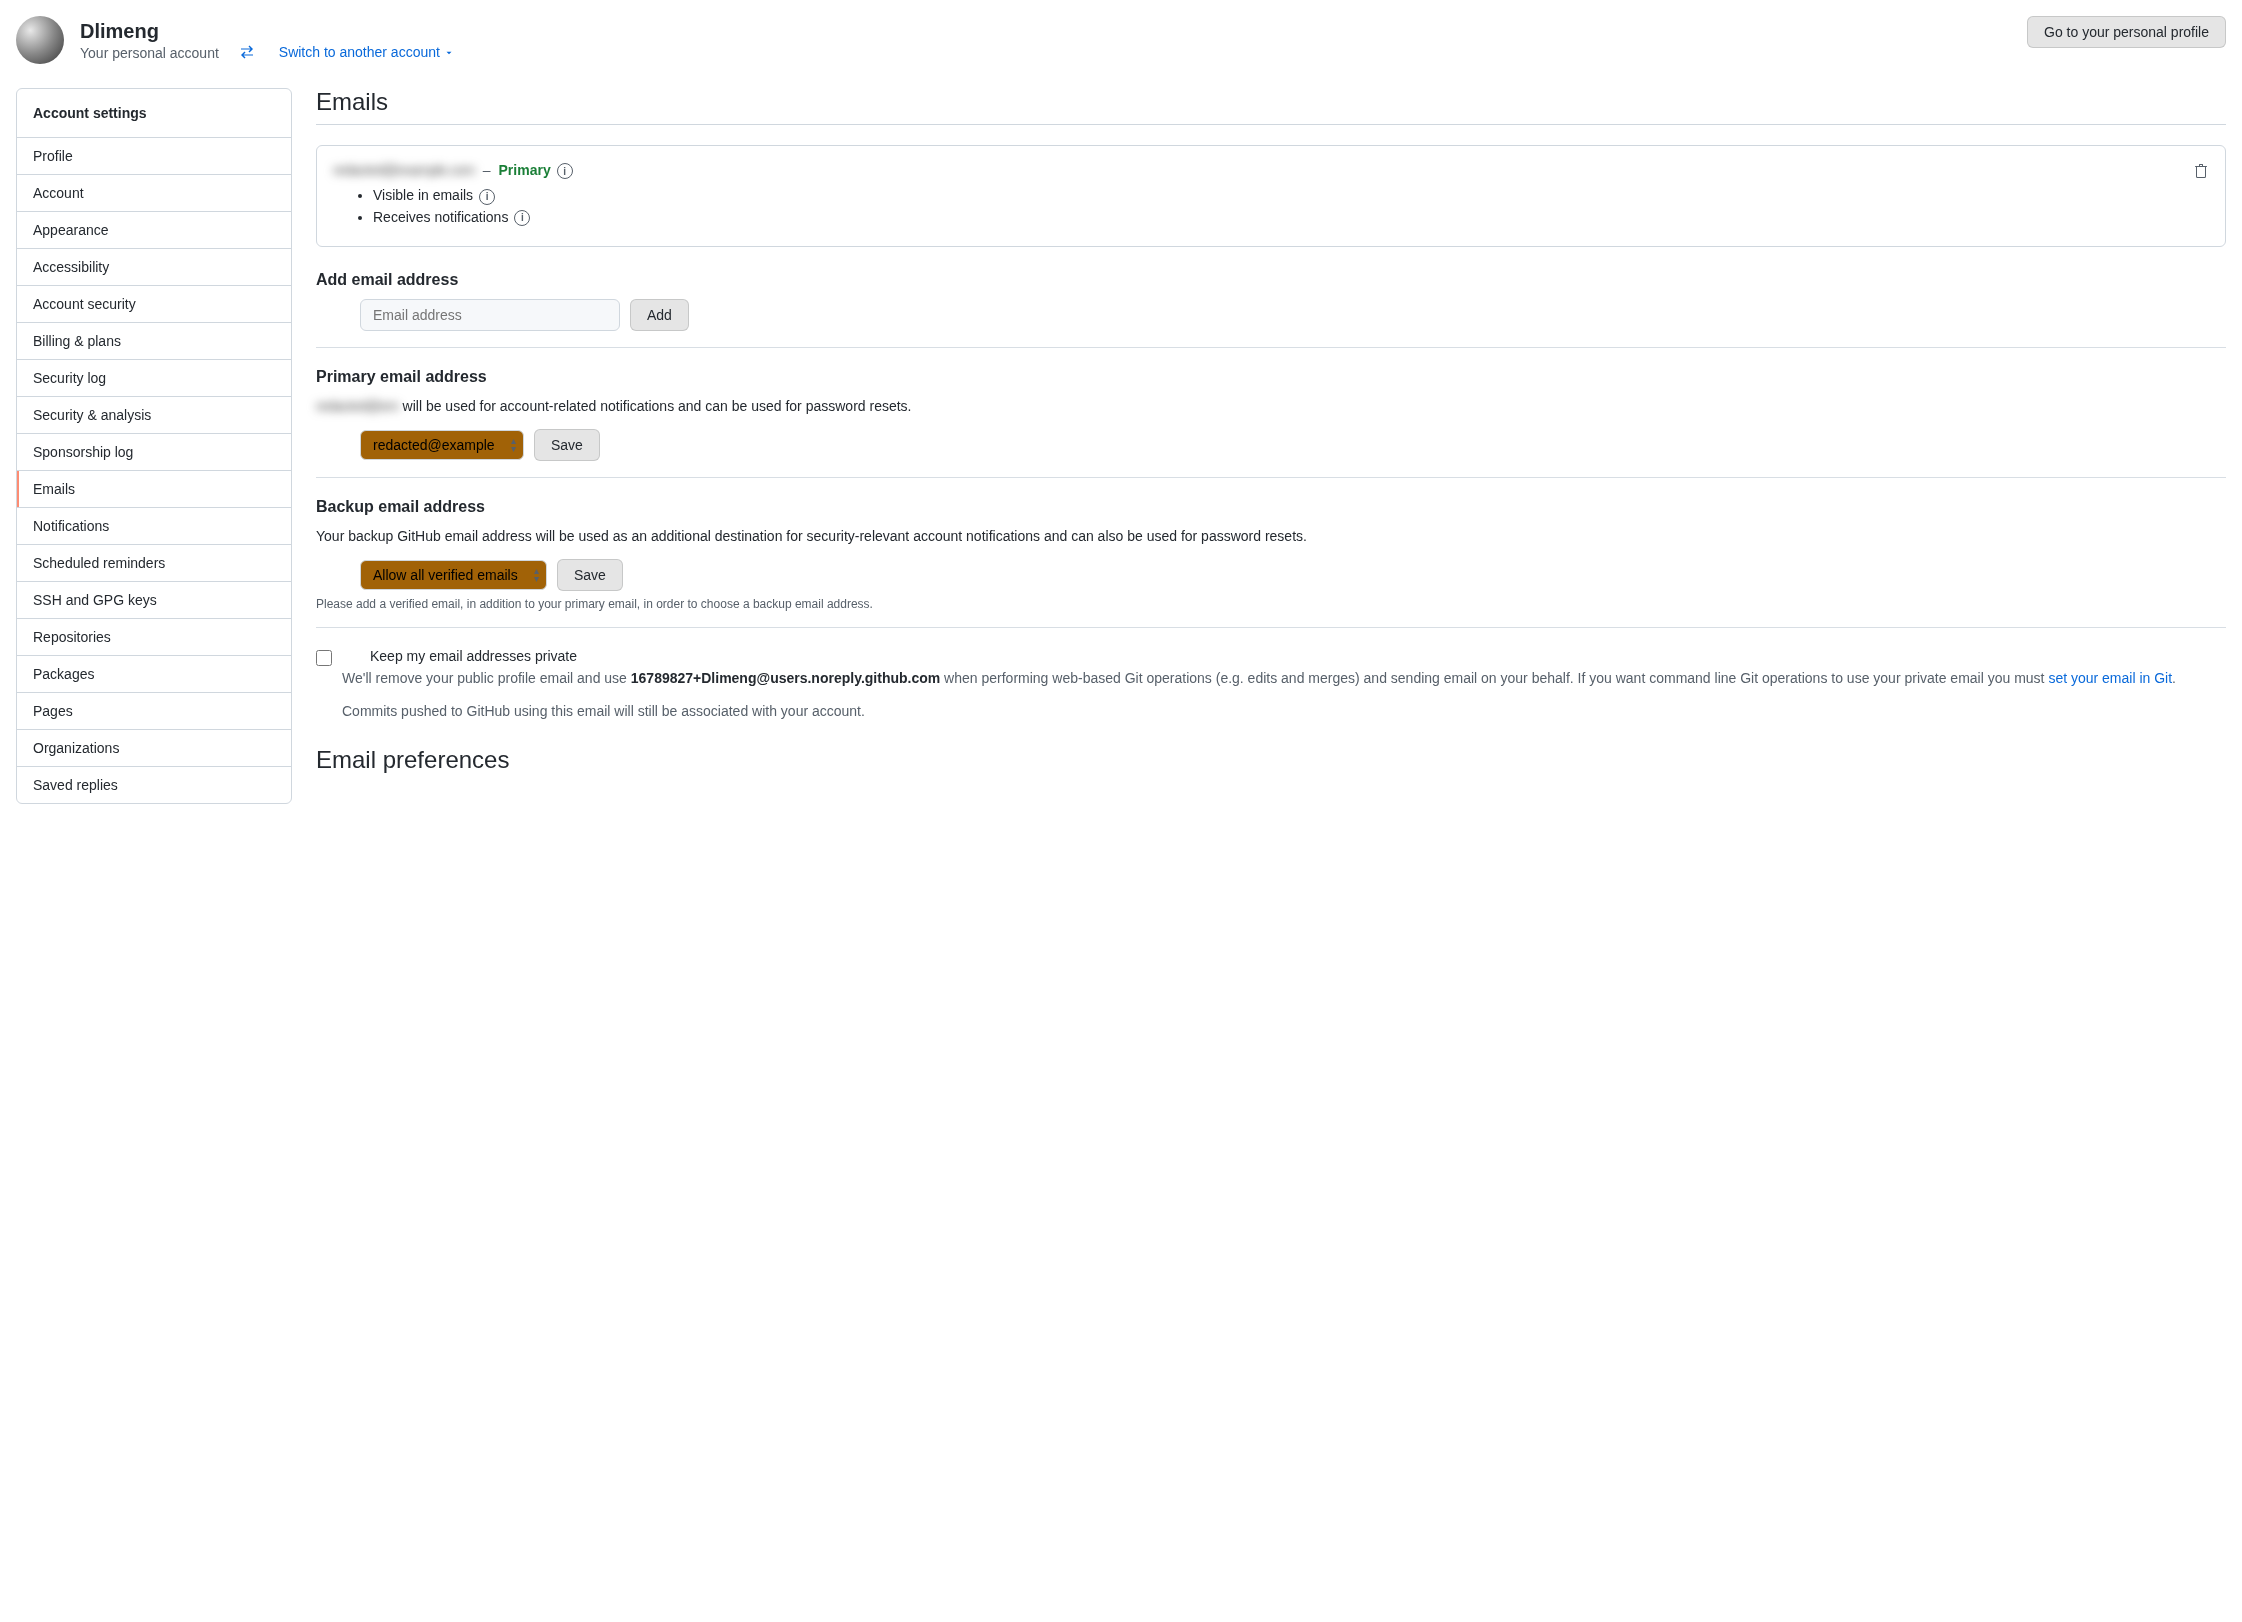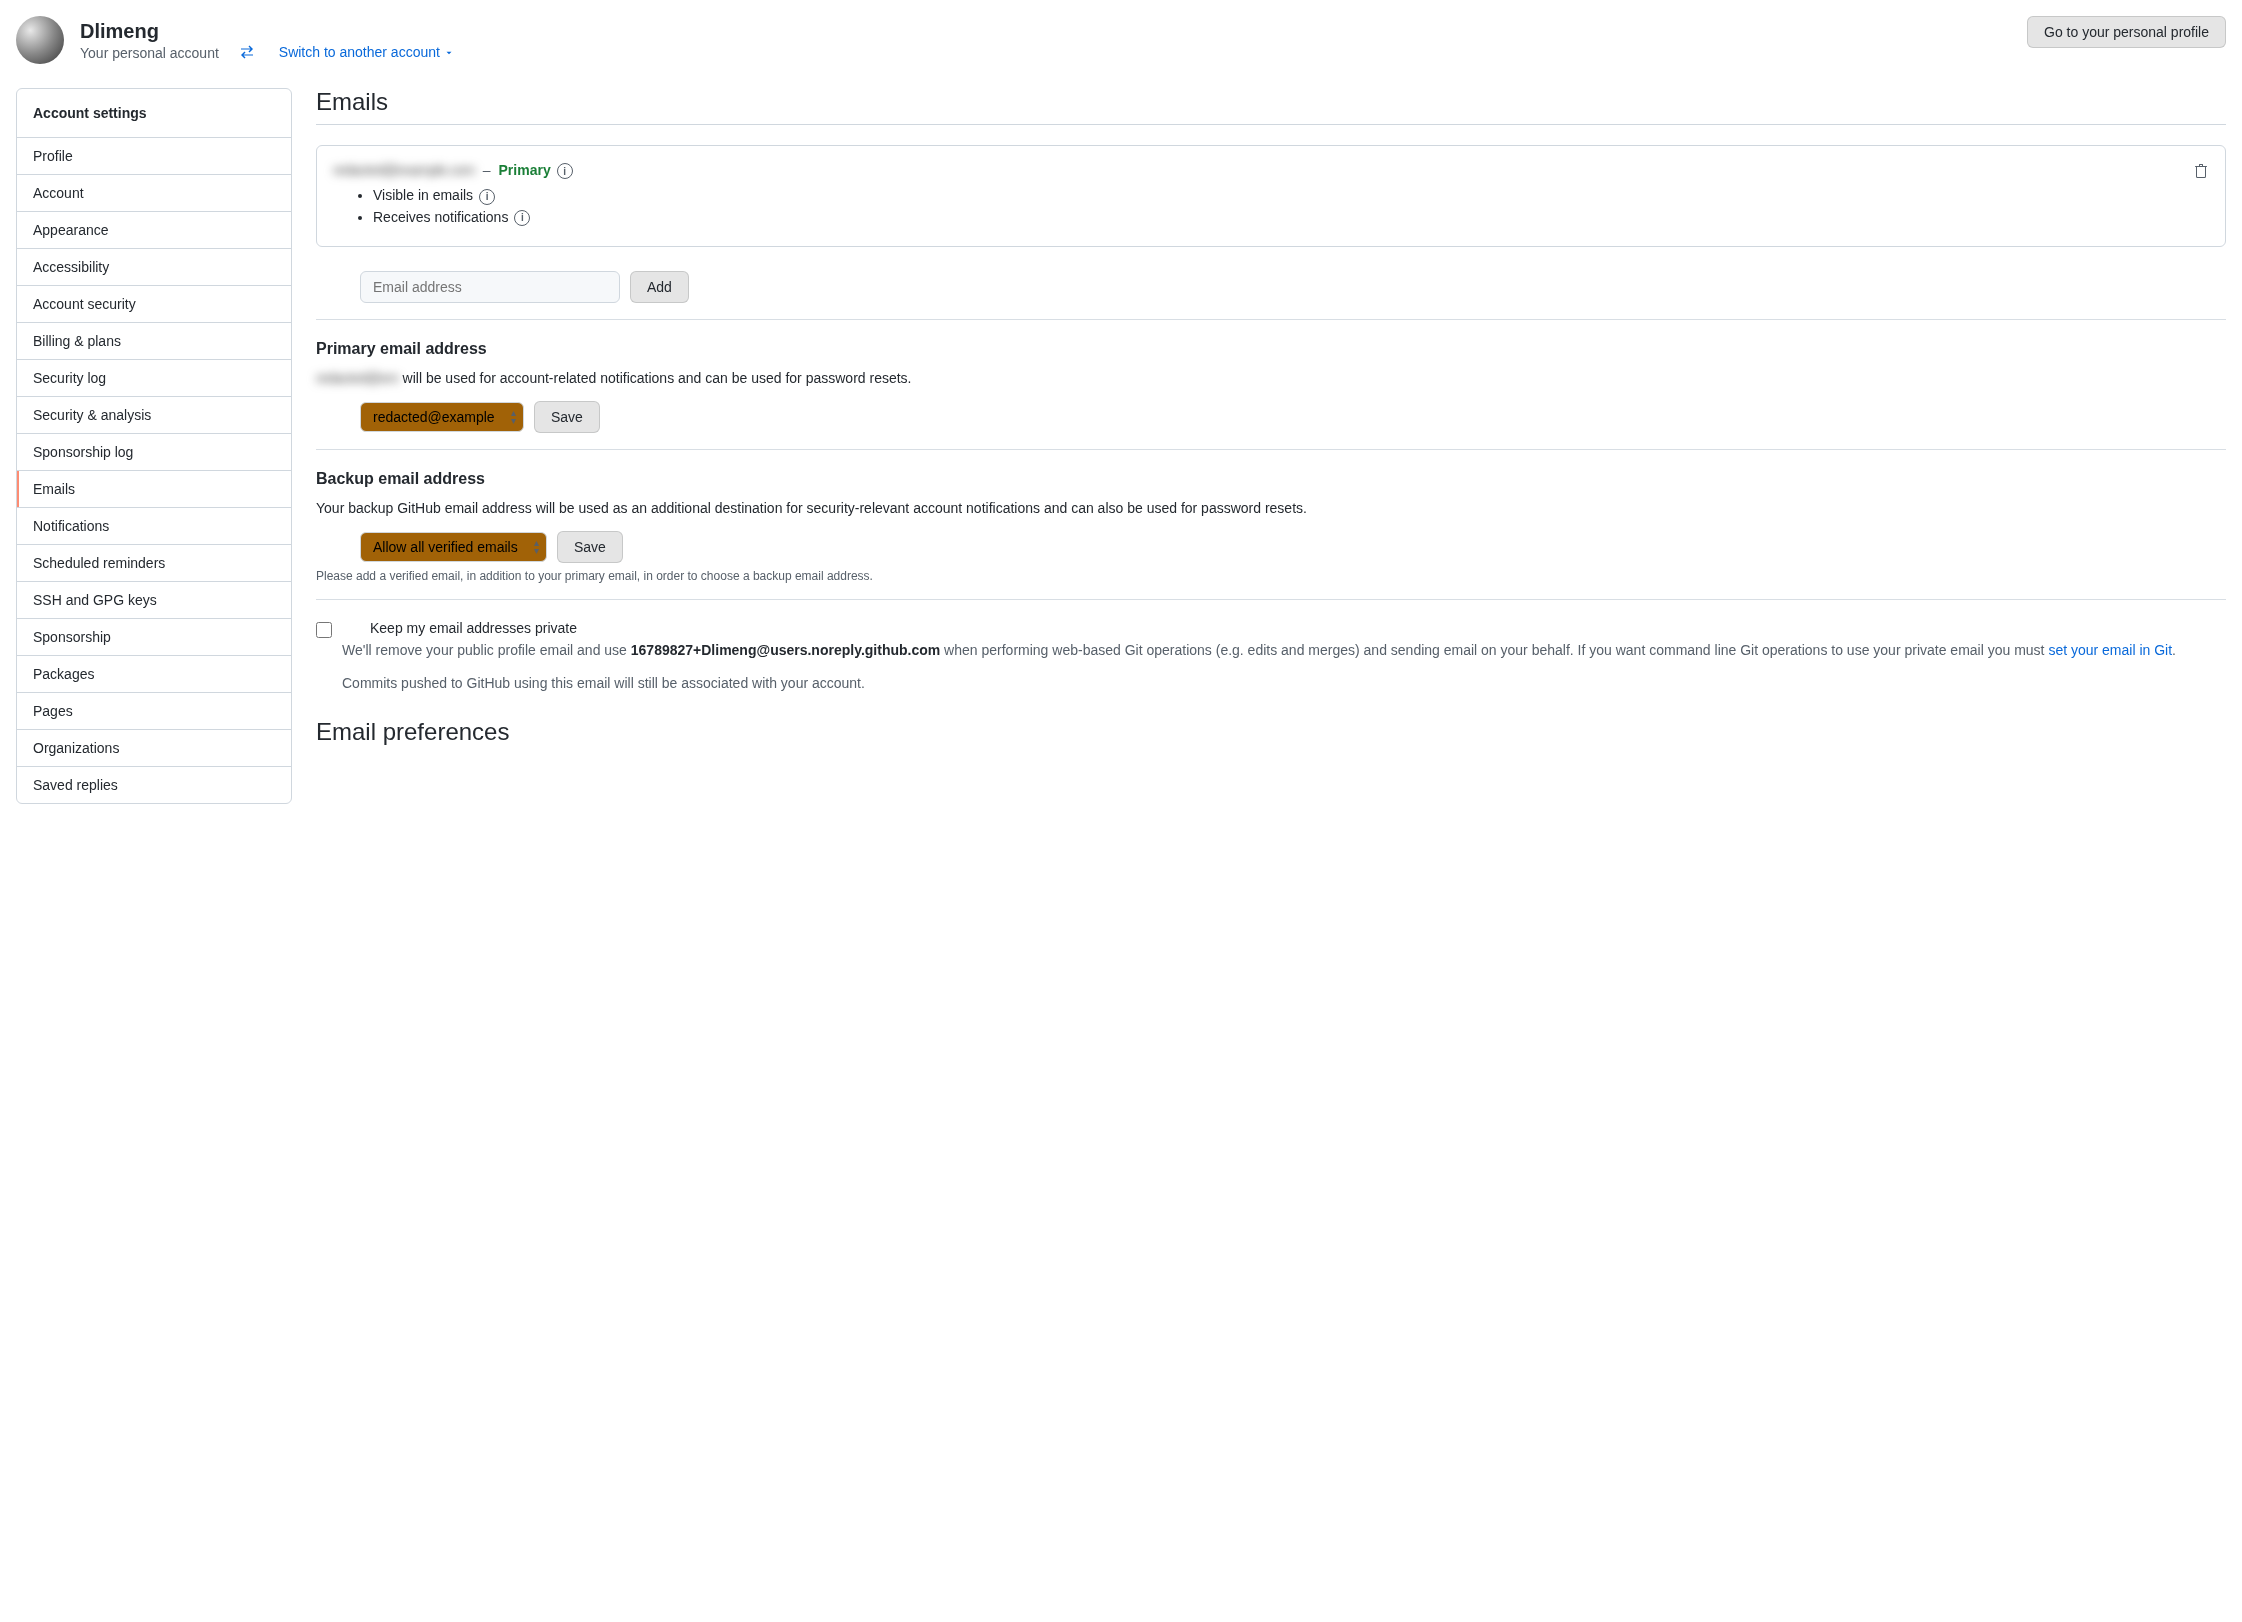--- a/index.html
+++ b/index.html
@@ -87,21 +87,21 @@
         <li class="menu-item">Accessibility</li>
         <li class="menu-item">Account security</li>
         <li class="menu-item">Billing &amp; plans</li>
         <li class="menu-item">Security log</li>
         <li class="menu-item">Security &amp; analysis</li>
         <li class="menu-item">Sponsorship log</li>
         <li class="menu-item selected">Emails</li>
         <li class="menu-item">Notifications</li>
         <li class="menu-item">Scheduled reminders</li>
         <li class="menu-item">SSH and GPG keys</li>
-        <li class="menu-item">Sponsorship</li>
+        <li class="menu-item">Repositories</li>
         <li class="menu-item">Packages</li>
         <li class="menu-item">Pages</li>
         <li class="menu-item">Organizations</li>
         <li class="menu-item">Saved replies</li>
       </ul>
   </nav>
 
   <main class="main">
     <h2 class="page-title">Emails</h2>
     <hr class="subhead-hr">
@@ -119,20 +119,21 @@
             </ul>
         </div>
         <span class="trash-icon">
           <svg width="16" height="16" viewBox="0 0 16 16" fill="currentColor">
               <path d="M6.5 1h3a.5.5 0 0 1 .5.5V3h3.5a.5.5 0 0 1 0 1H13v9.5A1.5 1.5 0 0 1 11.5 15h-7A1.5 1.5 0 0 1 3 13.5V4h-.5a.5.5 0 0 1 0-1H6V1.5a.5.5 0 0 1 .5-.5zM7 3h2V2H7v1zM4 4v9.5c0 .28.22.5.5.5h7c.28 0 .5-.22.5-.5V4H4z"></path>
             </svg>
         </span>
       </div>
     </div>
 
+    <div class="section-title">Add email address</div>
     <div class="form-row">
       <input class="input" type="text" placeholder="Email address" style="">
       <button class="btn">Add</button>
     </div>
     <hr class="section-hr">
 
     <div class="section-title">Primary email address</div>
     <p class="desc">
       <span class="blur">redacted@em</span><span> will be used for account-related notifications and can be used for password resets.</span>
     </p>

